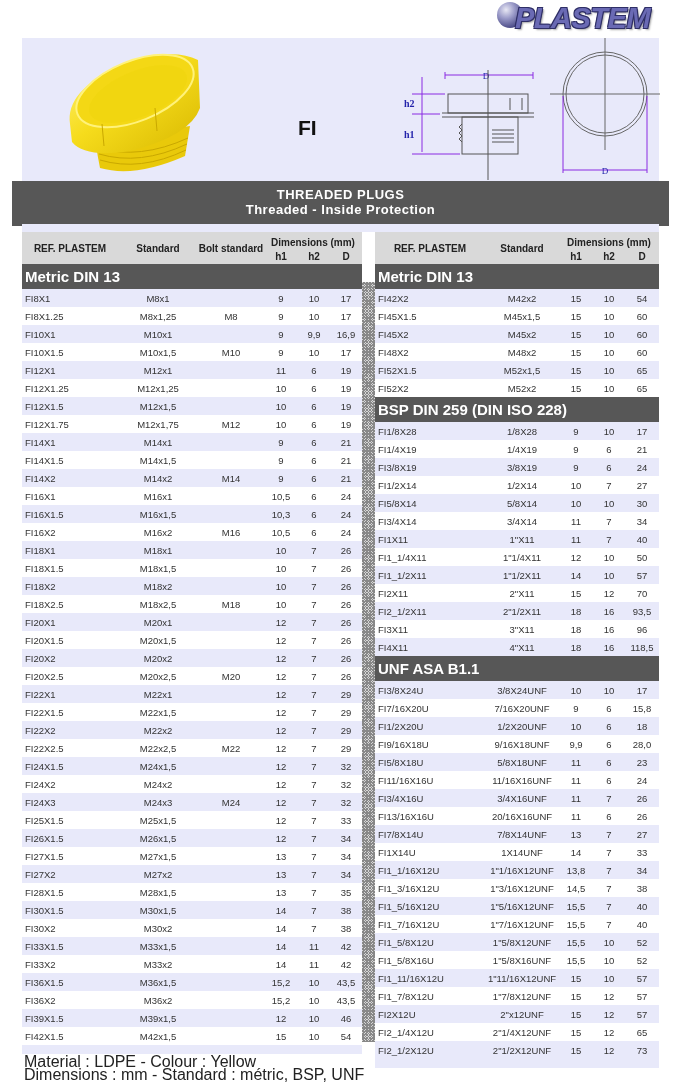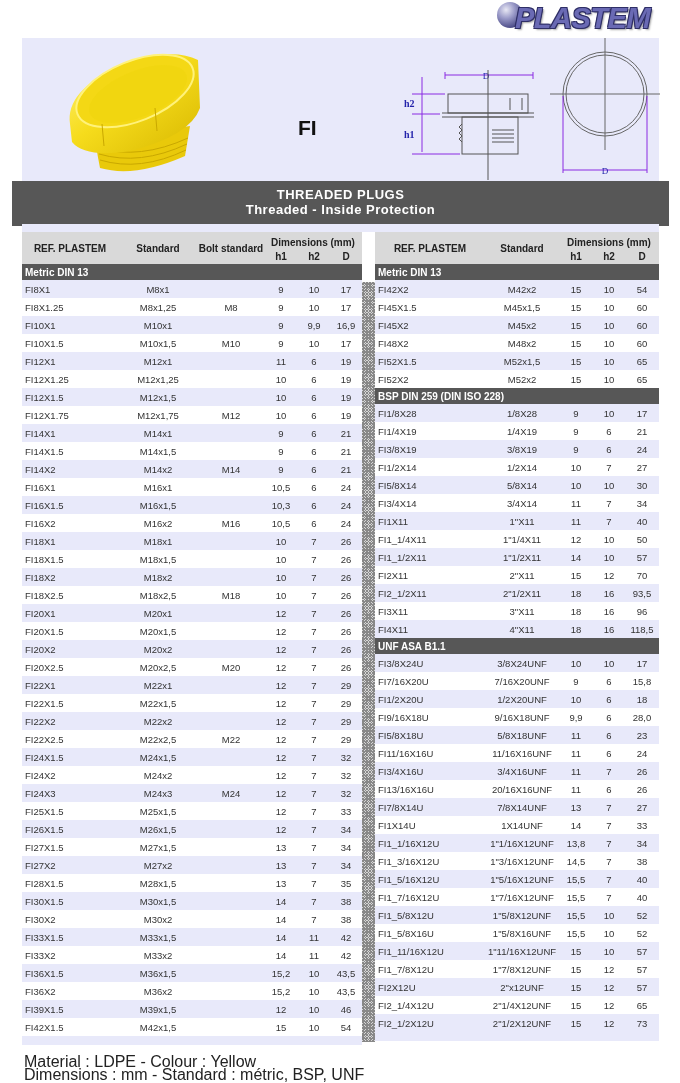--- a/index.html
+++ b/index.html
@@ -34,21 +34,21 @@
 
   th { background: #d9d9d9; font-weight: bold; font-size: 10px; color: #222; font-family: "Liberation Sans", sans-serif; }
   th.top { height: 16px; vertical-align: bottom; }
   th.bot { height: 16px; vertical-align: middle; }
   th.span2 { height: 28px; vertical-align: middle; }
   td { height: 18px; color: #333; white-space: nowrap; overflow: hidden; }
   td.ref { text-align: left; padding-left: 3px; }
   td.c { text-align: center; }
   tr.odd td { background: #e8e9fa; }
   tr.even td { background: #ffffff; }
-  tr.section td { background: #575757; color: #fff; font-weight: bold; font-size: 10px; padding-left: 3px; height: 16px; }
+  tr.section td { background: #575757; color: #fff; font-weight: bold; font-size: 15px; padding-left: 3px; height: 25px; }
   tr.filler td { background: #e8e9fa; height: 9px; }
 
   .footer { position: absolute; left: 24px; top: 1055px; font-size: 16px; line-height: 13px; color: #222; }
 </style>
 </head>
 <body>
 
 <div class="logo">
   <div class="ball"></div>
   <div class="word">PLASTEM</div>

